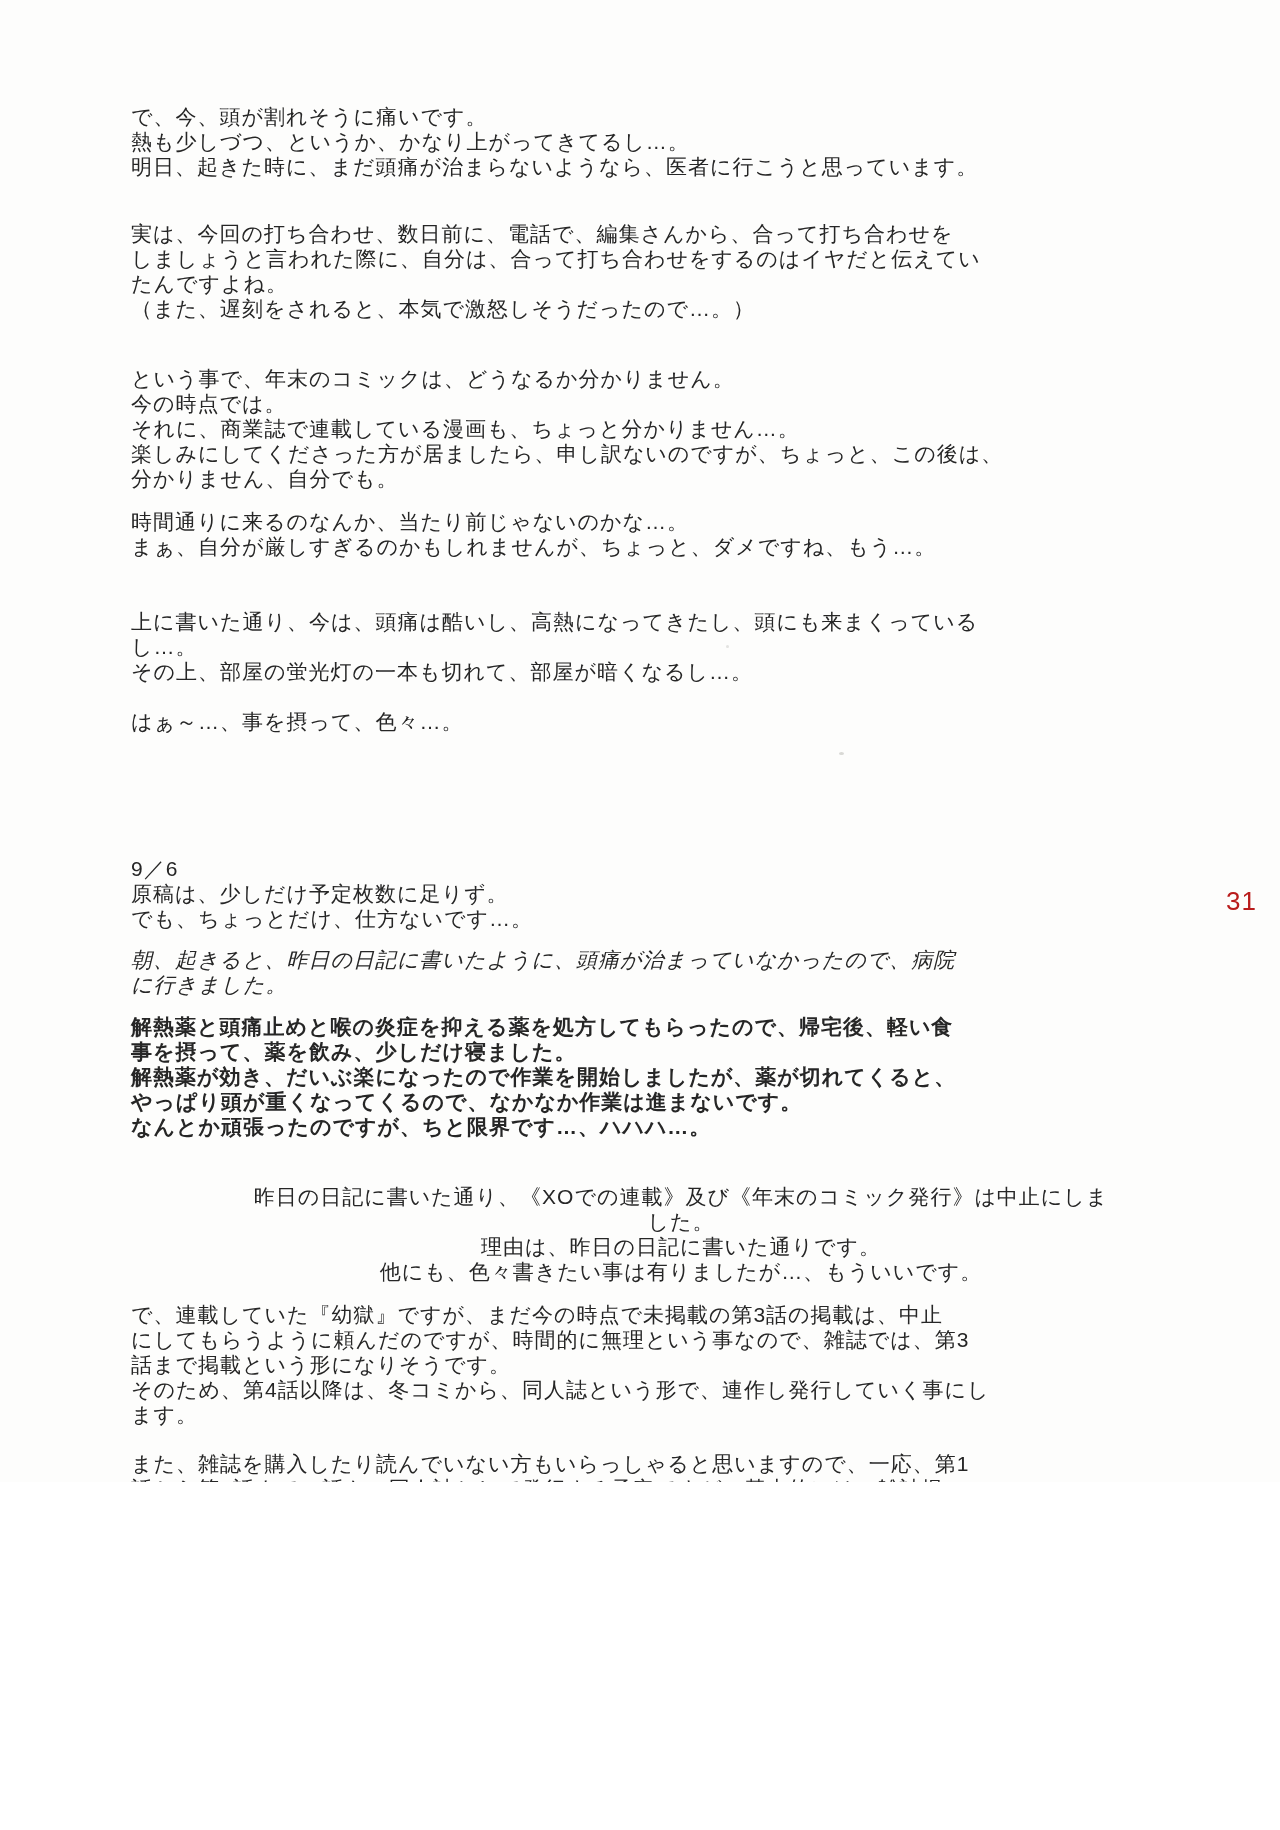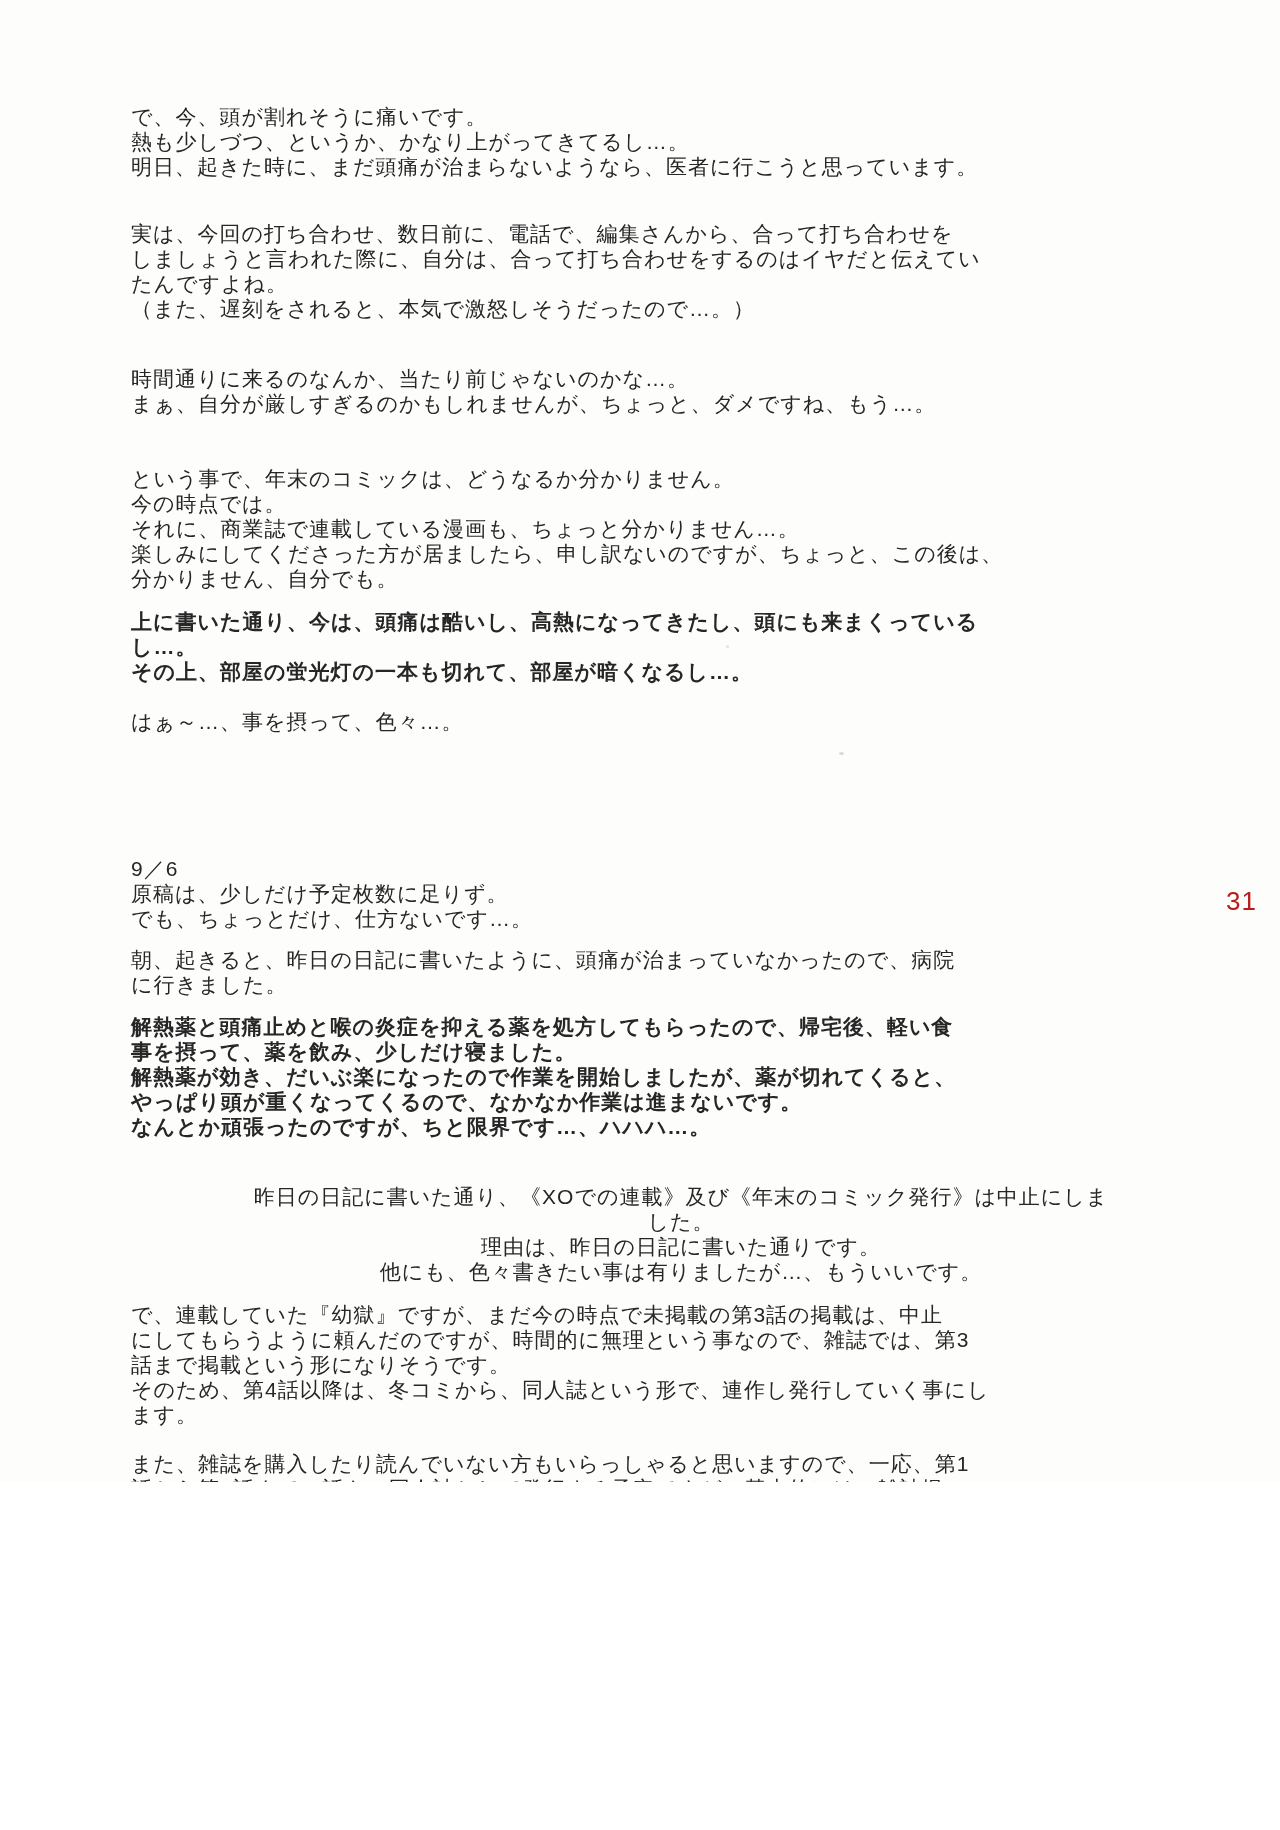--- a/index.html
+++ b/index.html
@@ -28,24 +28,24 @@
     line-height: 25px;
     letter-spacing: 1px;
     white-space: pre;
     text-rendering: optimizeLegibility;
   }
   
   .gap-a { margin-bottom: 42px !important; }
   .gap-b { margin-bottom: 45px !important; }
   .gap-c { margin-bottom: 50px !important; }
   .gap-d { margin-bottom: 18px !important; }
-  .gap-e { margin-bottom: 25px !important; font-weight: bold; }
+  .gap-e { margin-bottom: 25px !important; }
   .gap-f { margin-bottom: 122px !important; }
   .gap-g { margin-bottom: 16px !important; }
-  .gap-h { margin-bottom: 17px !important; }
+  .gap-h { margin-bottom: 17px !important; font-style: italic; }
   .gap-i { margin-bottom: 45px !important; font-weight: bold; }
   .gap-j { margin-bottom: 18px !important; text-align: center; }
   .gap-k { margin-bottom: 24px !important; }
   .gap-l { margin-bottom: 25px !important; }
   .gap-m { margin-bottom: 0 !important; }
 
   .page-number {
     position: absolute;
     left: 1192px;
     top: 886px;
@@ -71,27 +71,27 @@
 <div class="page">
 
   <div class="diary-column">
     <p class="block gap-a">で、今、頭が割れそうに痛いです。
 熱も少しづつ、というか、かなり上がってきてるし…。
 明日、起きた時に、まだ頭痛が治まらないようなら、医者に行こうと思っています。</p>
     <p class="block gap-b">実は、今回の打ち合わせ、数日前に、電話で、編集さんから、合って打ち合わせを
 しましょうと言われた際に、自分は、合って打ち合わせをするのはイヤだと伝えてい
 たんですよね。
 （また、遅刻をされると、本気で激怒しそうだったので…。）</p>
-    <p class="block gap-c">時間通りに来るのなんか、当たり前じゃないのかな…。
-まぁ、自分が厳しすぎるのかもしれませんが、ちょっと、ダメですね、もう…。</p>
     <p class="block gap-d">という事で、年末のコミックは、どうなるか分かりません。
 今の時点では。
 それに、商業誌で連載している漫画も、ちょっと分かりません…。
 楽しみにしてくださった方が居ましたら、申し訳ないのですが、ちょっと、この後は、
 分かりません、自分でも。</p>
+    <p class="block gap-c">時間通りに来るのなんか、当たり前じゃないのかな…。
+まぁ、自分が厳しすぎるのかもしれませんが、ちょっと、ダメですね、もう…。</p>
     <p class="block gap-e">上に書いた通り、今は、頭痛は酷いし、高熱になってきたし、頭にも来まくっている
 し…。
 その上、部屋の蛍光灯の一本も切れて、部屋が暗くなるし…。</p>
     <p class="block gap-f">はぁ～…、事を摂って、色々…。</p>
     <p class="block gap-g">9／6
 原稿は、少しだけ予定枚数に足りず。
 でも、ちょっとだけ、仕方ないです…。</p>
     <p class="block gap-h">朝、起きると、昨日の日記に書いたように、頭痛が治まっていなかったので、病院
 に行きました。</p>
     <p class="block gap-i">解熱薬と頭痛止めと喉の炎症を抑える薬を処方してもらったので、帰宅後、軽い食

